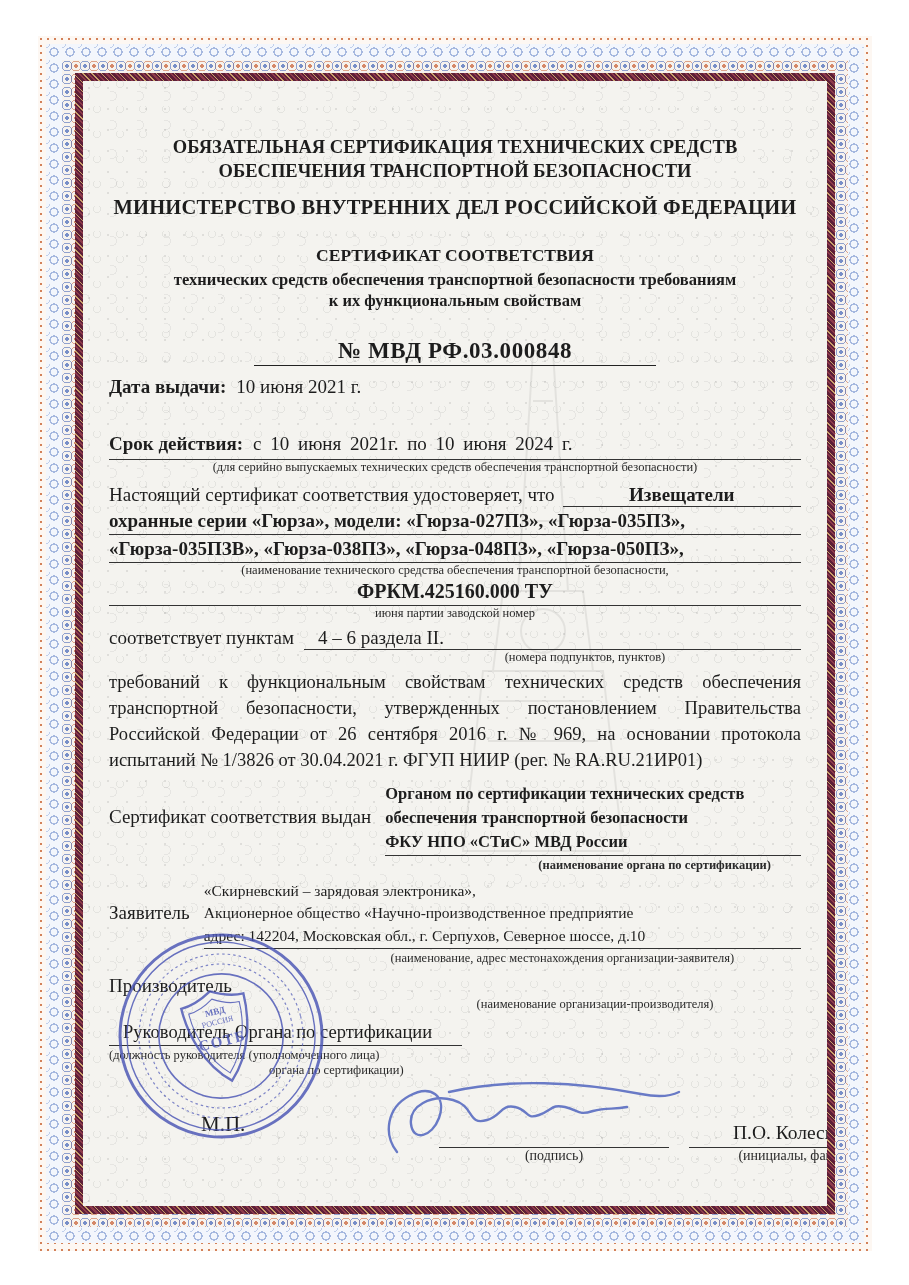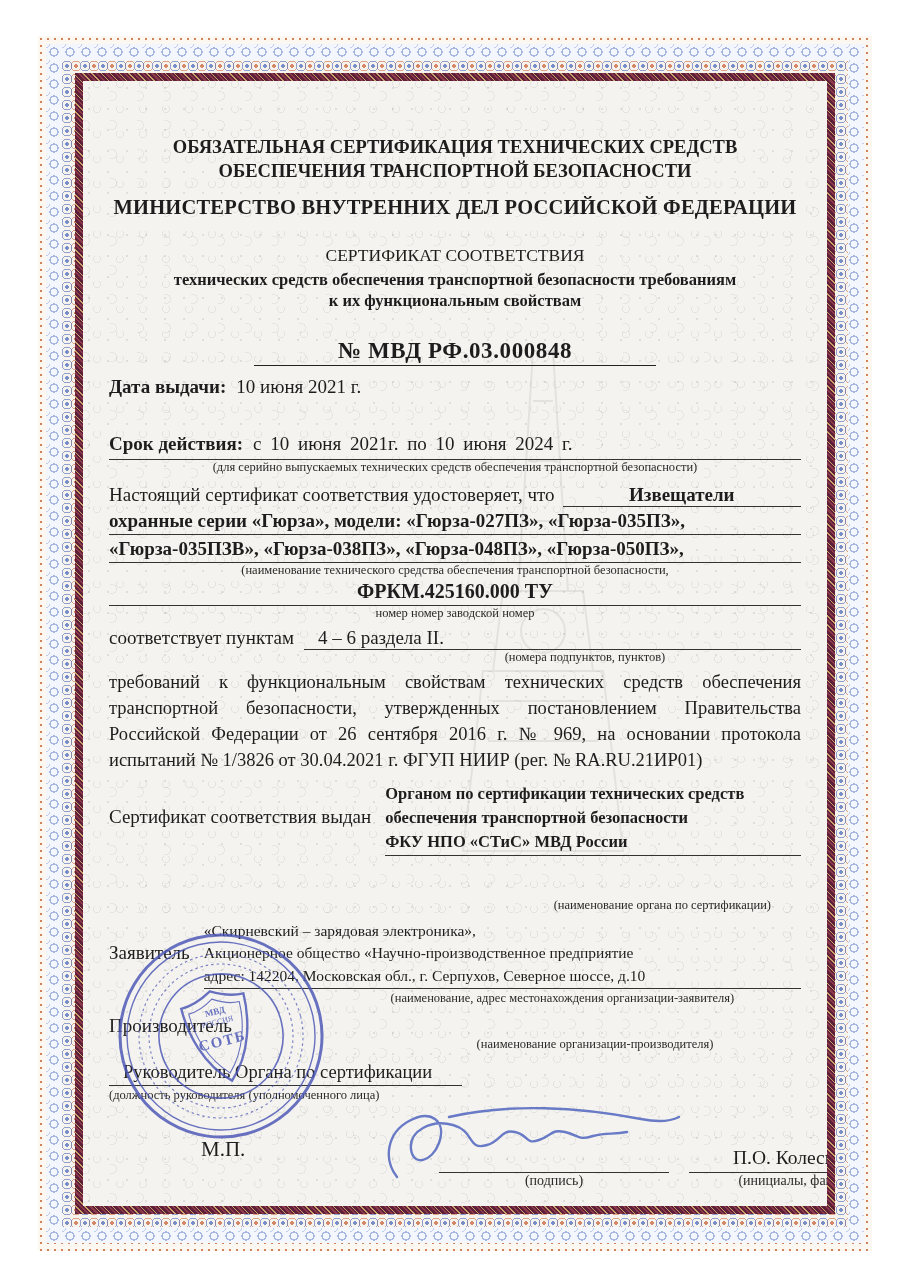--- a/index.html
+++ b/index.html
@@ -58,21 +58,21 @@
 
   
   .content { position:relative; padding:30px 26px 0 26px; height:100%; }
   .watermark { position:absolute; left:300px; top:260px; opacity:.10; pointer-events:none; }
 
   .center { text-align:center; }
   .caption { font-size:12.5px; color:#2a2a2a; }
 
   .h-ministry { font-size:20.5px; font-weight:bold; letter-spacing:.2px; margin-top:12px; }
   .h-program  { font-size:18.5px; font-weight:bold; line-height:1.32; margin-top:24px; }
-  .h-cert     { font-size:17.5px; font-weight:normal; margin-top:26px; }
+  .h-cert     { font-size:17.5px; font-weight:bold; margin-top:26px; }
   .h-certsub  { font-size:16.5px; font-weight:bold; line-height:1.3; margin-top:3px; }
 
   .numline { width:58%; margin:26px auto 0 auto; font-size:23px; font-weight:bold; letter-spacing:.6px; border-bottom:1.4px solid #222; padding-bottom:1px; }
   .numcap { margin-top:1px; }
 
   .row { display:flex; align-items:flex-start; font-size:19px; }
   .lbl-b { font-weight:bold; white-space:nowrap; }
   .fill { flex:1; }
 
   .r-issue { margin-top:10px; }
@@ -172,57 +172,58 @@
                 <div class="center caption">(для серийно выпускаемых технических средств обеспечения транспортной безопасности)</div>
 
                 <div class="row subj-intro">
                   <span>Настоящий сертификат соответствия удостоверяет, что</span>
                   <span class="fill">Извещатели</span>
                 </div>
                 <div class="subj-line">охранные серии «Гюрза», модели: «Гюрза-027ПЗ», «Гюрза-035ПЗ»,</div>
                 <div class="subj-line">«Гюрза-035ПЗВ», «Гюрза-038ПЗ», «Гюрза-048ПЗ», «Гюрза-050ПЗ»,</div>
                 <div class="center caption">(наименование технического средства обеспечения транспортной безопасности,</div>
                 <div class="doc-num">ФРКМ.425160.000 ТУ</div>
-                <div class="center caption">номер номер заводской номер</div>
+                <div class="center caption">июня партии заводской номер</div>
 
                 <div class="row r-conform">
                   <span>соответствует пунктам</span>
                   <span class="fill">4 – 6 раздела II.</span>
                 </div>
                 <div class="caption cap-conform">(номера подпунктов, пунктов)</div>
 
                 <div class="par">требований к функциональным свойствам технических средств обеспечения транспортной безопасности, утвержденных постановлением Правительства Российской Федерации от 26 сентября 2016 г. № 969, на основании протокола испытаний № 1/3826 от 30.04.2021 г. ФГУП НИИР (рег. № RA.RU.21ИР01)</div>
 
                 <div class="row r-issuer">
                   <span class="lbl">Сертификат соответствия выдан</span>
                   <span class="issuer-col">
                     <div>Органом по сертификации технических средств</div>
                     <div>обеспечения транспортной безопасности</div>
                     <div class="last">ФКУ НПО «СТиС» МВД России</div>
-                    <div class="caption cap-issuer" style="font-weight:normal;margin-top:40px;">(наименование органа по сертификации)</div>
+                    <div class="caption cap-issuer" style="font-weight:bold;">(наименование органа по сертификации)</div>
                   </span>
                 </div>
 
                 <div class="row r-appl">
                   <span class="lbl">Заявитель</span>
                   <span class="appl-col">
                     <div>«Скирневский – зарядовая электроника»,</div>
                     <div>Акционерное общество «Научно-производственное предприятие</div>
                     <div class="last">адрес: 142204, Московская обл., г. Серпухов, Северное шоссе, д.10</div>
                     <div class="caption cap-appl">(наименование, адрес местонахождения организации-заявителя)</div>
                   </span>
                 </div>
 
                 <div class="row r-manu">
                   <span>Производитель</span>
                 </div>
                 <div class="caption cap-manu">(наименование организации-производителя)</div>
 
                 <div class="r-role">Руководитель Органа по сертификации</div>
                 <div class="caption cap-role1">(должность руководителя (уполномоченного лица)</div>
+                <div class="caption cap-role2">органа по сертификации)</div>
 
                 <div class="sigzone">
                   <span class="mp">М.П.</span>
 
                   <div class="sig-block">
                     <div class="sig-line">
                       <svg class="sig-svg" width="330" height="90" viewBox="0 0 330 90">
                         <g fill="none" stroke="#5a6ec2" stroke-width="2.4" stroke-linecap="round" opacity="0.9">
                           <path d="M18 78 C 4 60 8 34 30 22 C 52 10 68 22 60 44 C 53 63 34 68 32 50 C 30 32 52 20 74 26 C 96 32 88 52 108 46 C 122 42 122 30 136 33 C 150 36 146 46 160 41 C 174 36 172 30 186 33 C 200 36 198 42 214 37 C 228 33 234 36 248 33"></path>
                           <path d="M70 18 C 130 4 200 8 262 20 C 282 24 292 22 300 18"></path>

